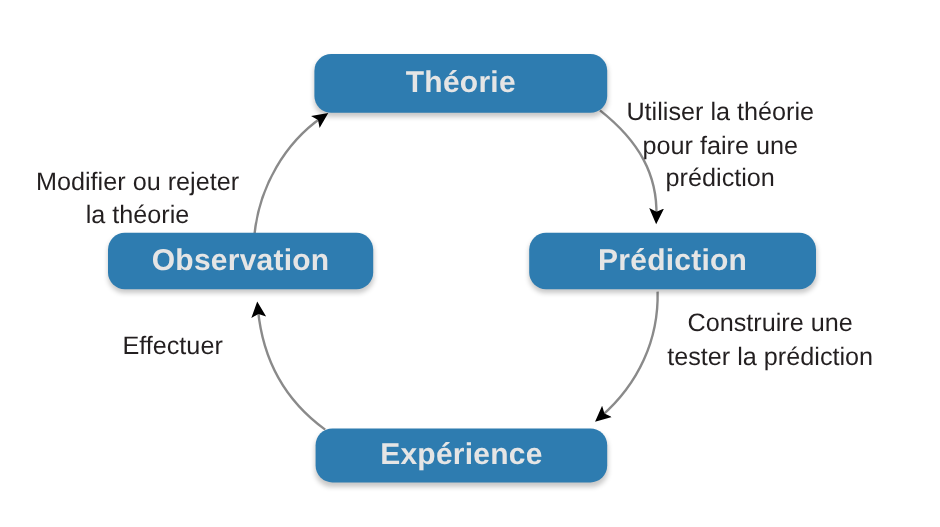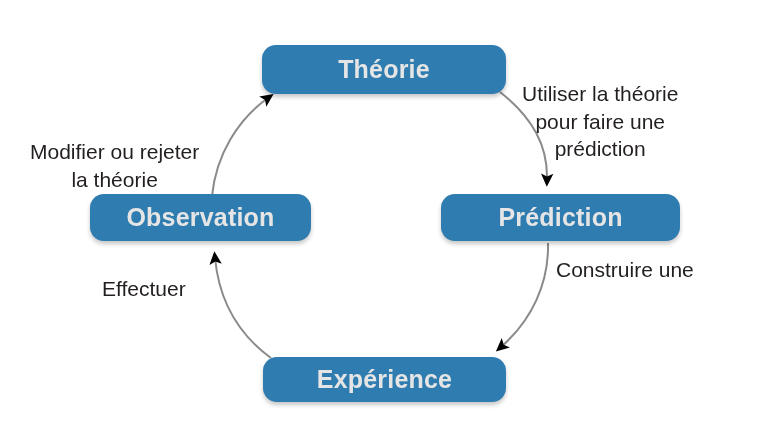--- a/index.html
+++ b/index.html
@@ -93,20 +93,21 @@
   </div>
 
   <div class="caption" id="cap-utiliser">
     <span class="cap-line">Utiliser la théorie</span>
     <span class="cap-line">pour faire une</span>
     <span class="cap-line">prédiction</span>
   </div>
 
   <div class="caption" id="cap-construire">
     <span class="cap-line">Construire une</span>
+    <span class="cap-line">tester la prédiction</span>
   </div>
 
   <div class="caption" id="cap-effectuer">
     <span class="cap-line">Effectuer</span>
   </div>
 
   <div class="caption" id="cap-modifier">
     <span class="cap-line">Modifier ou rejeter</span>
     <span class="cap-line">la théorie</span>
   </div>

